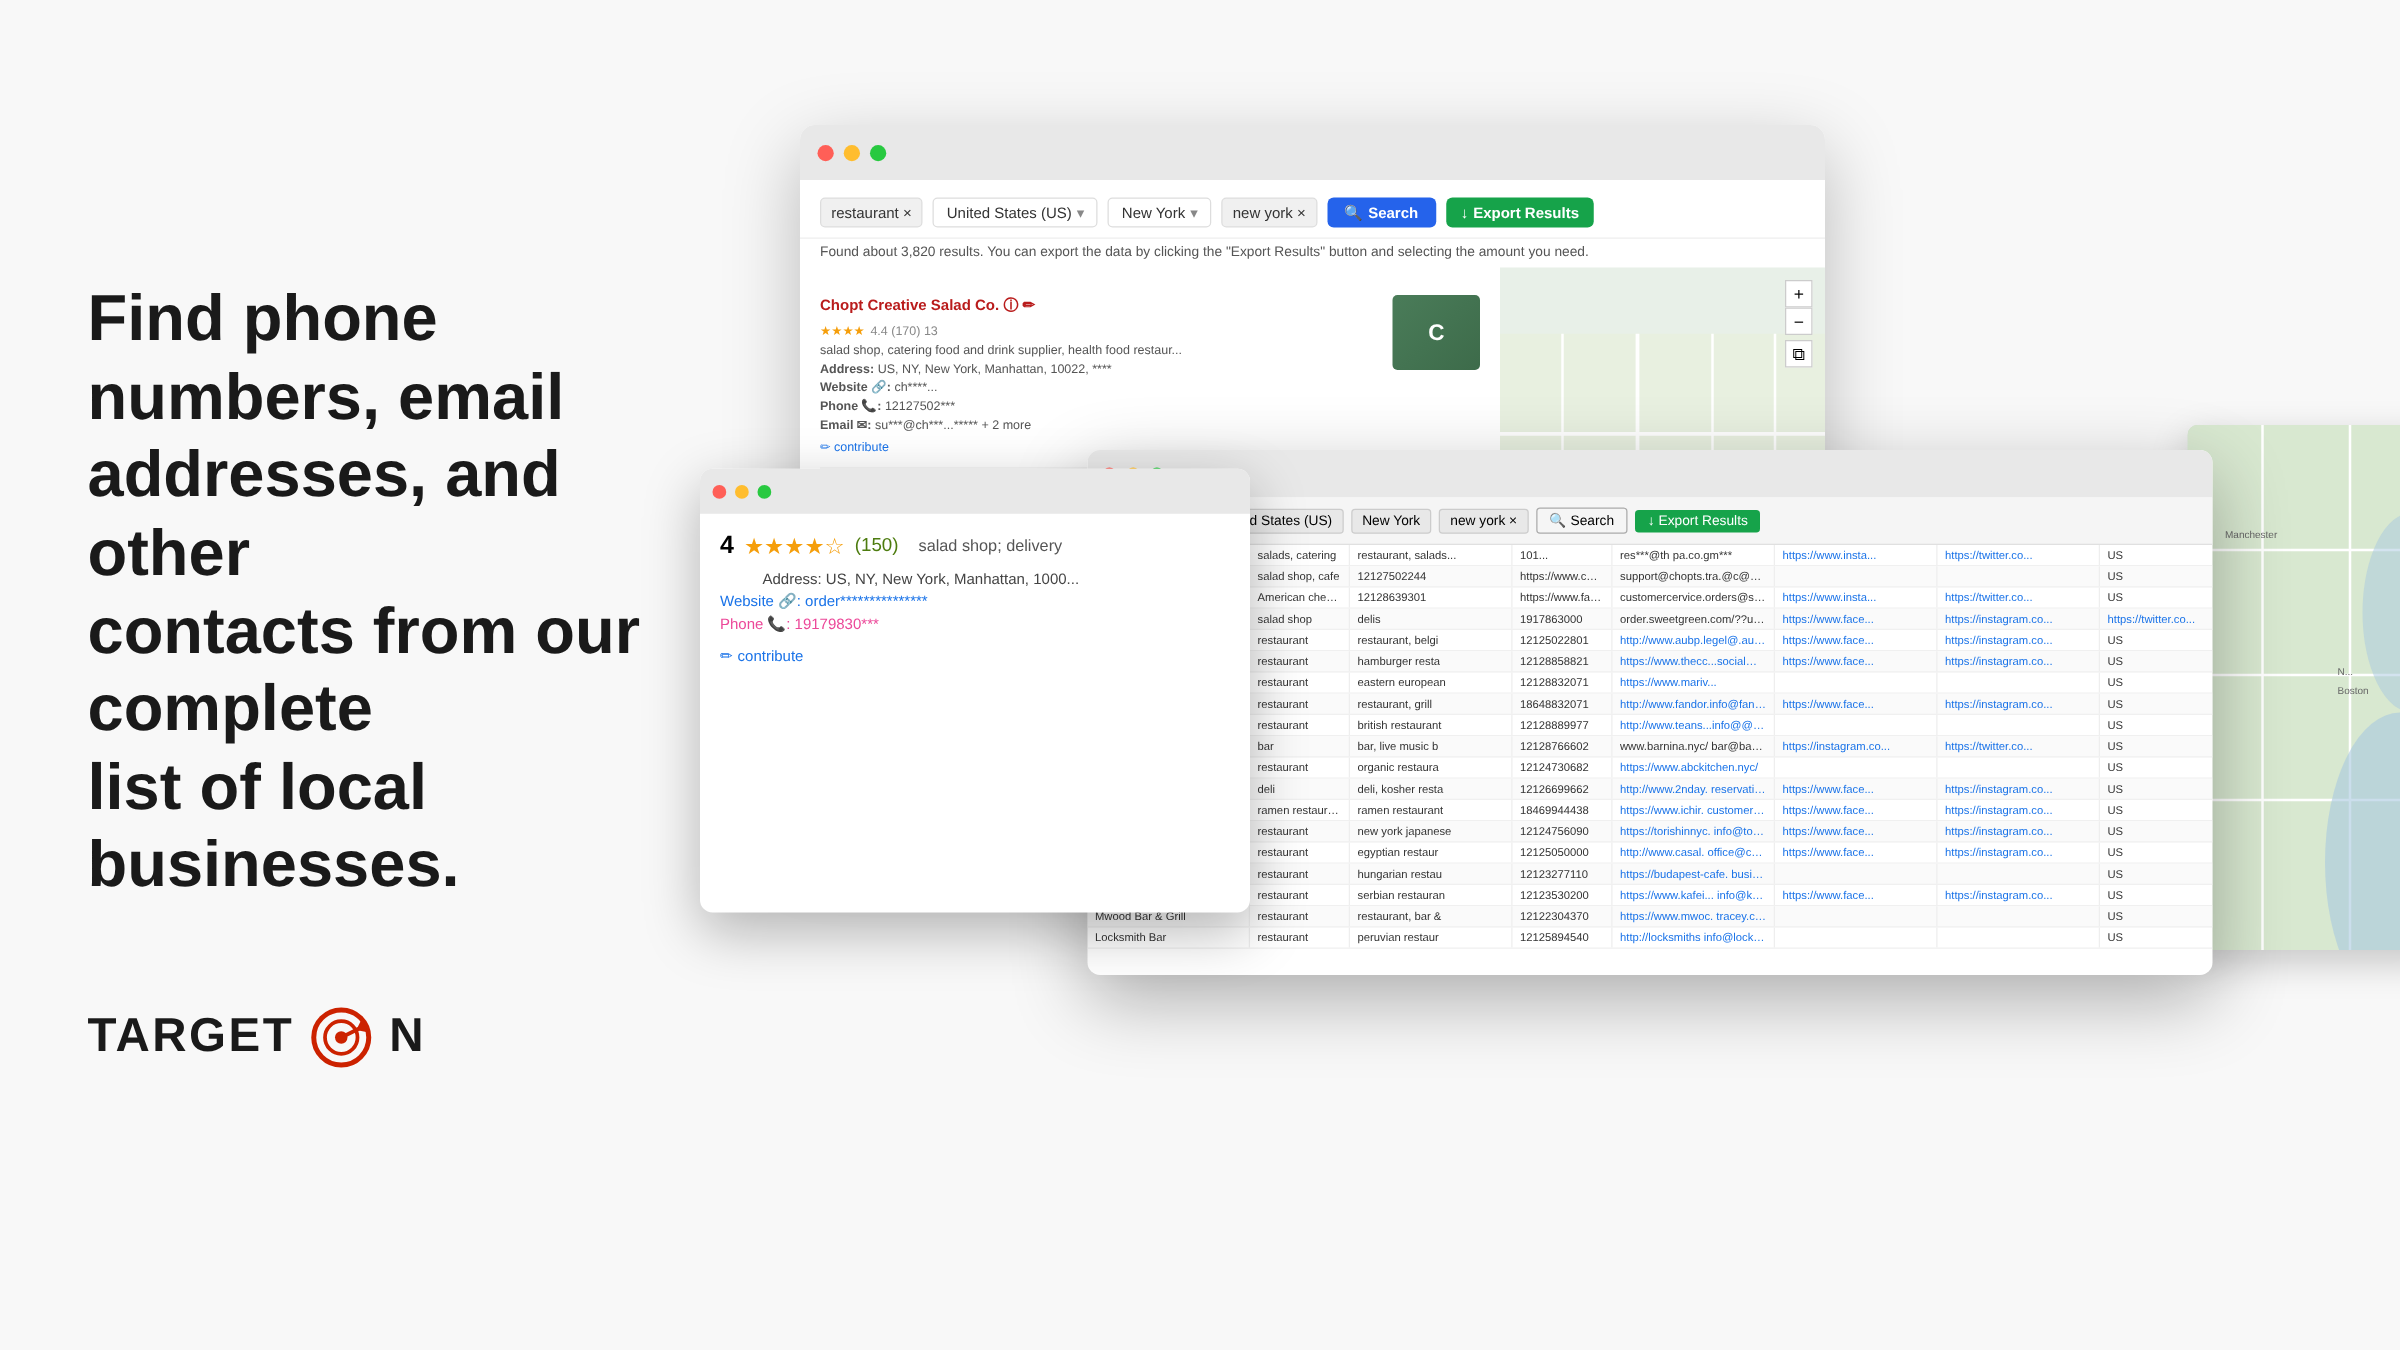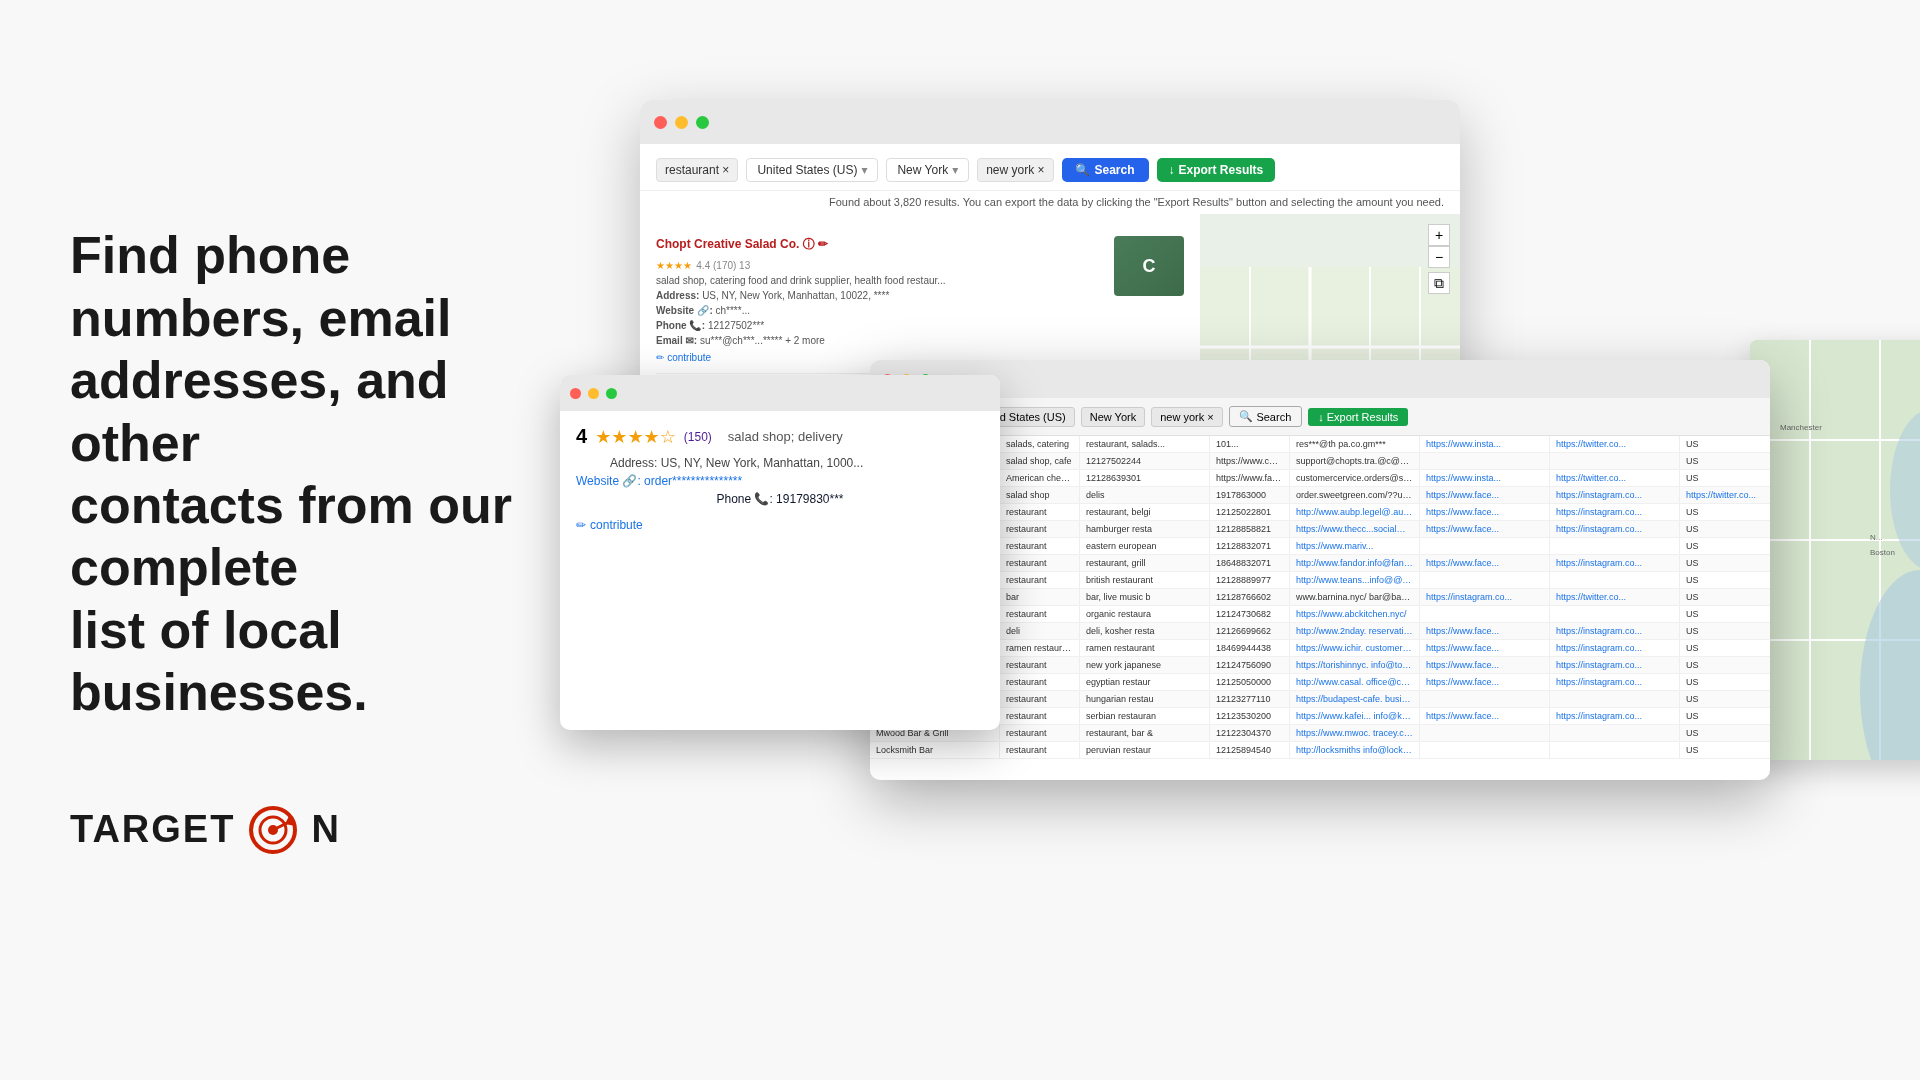--- a/index.html
+++ b/index.html
@@ -145,21 +145,20 @@
     .advanced-params {
       padding: 5px 16px;
       font-size: 11px;
       color: #666;
     }
 
     .results-found {
       padding: 5px 16px 6px;
       font-size: 11px;
       color: #555;
-      text-align: right;
     }
 
     
     .listing-area {
       padding: 8px 16px;
       overflow: hidden;
     }
 
     .business-card {
       display: flex;
@@ -499,23 +498,22 @@
     }
 
     .detail-website {
       font-size: 12px;
       color: #1a73e8;
       margin-bottom: 4px;
     }
 
     .detail-phone {
       font-size: 12px;
-      color: #0f172a;
+      color: #ec4899;
       margin-bottom: 12px;
-      text-align: center;
     }
   </style>
 </head>
 <body>
 
 <div class="left-section">
   <h1 class="headline">
     <span>Find phone numbers, email</span><br>
     <span>addresses, and other</span><br>
     <span>contacts from our complete</span><br>
@@ -698,21 +696,21 @@
   <div class="detail-panel">
     <div class="detail-panel-toolbar">
       <div class="browser-dot" style="background:#ff5f57;width:11px;height:11px;"></div>
       <div class="browser-dot" style="background:#ffbd2e;width:11px;height:11px;"></div>
       <div class="browser-dot" style="background:#28c940;width:11px;height:11px;"></div>
     </div>
     <div class="detail-panel-content">
       <div class="detail-rating-row">
         <span style="font-size:20px;font-weight:700">4</span>
         <span style="color:#f59e0b;font-size:18px">★★★★☆</span>
-        <span style="color:#4c1d95;font-size:12px">(150)</span>
+        <span style="color:#4d7c0f;font-size:15px">(150)</span>
         <span style="color:#555;font-size:13px;margin-left:8px">salad shop; delivery</span>
       </div>
       <div class="detail-address">Address: US, NY, New York, Manhattan, 1000...</div>
       <div class="detail-website">Website 🔗: order***************</div>
       <div class="detail-phone">Phone 📞: 19179830***</div>
       <div class="contribute-link">
         <span>✏</span>
         <span>contribute</span>
       </div>
     </div>

